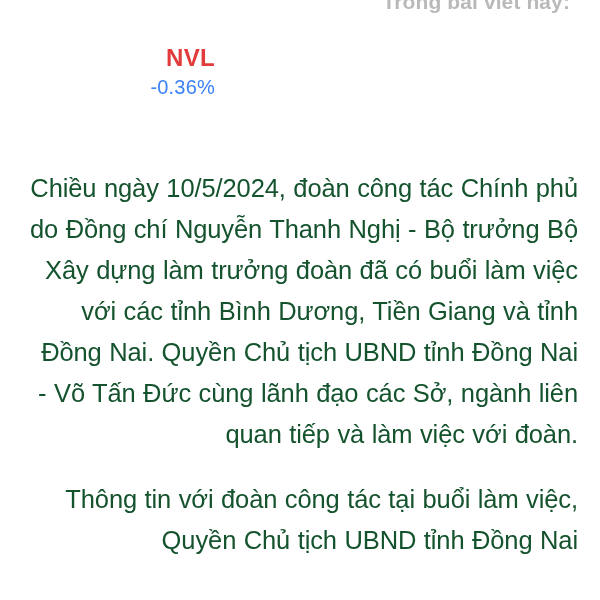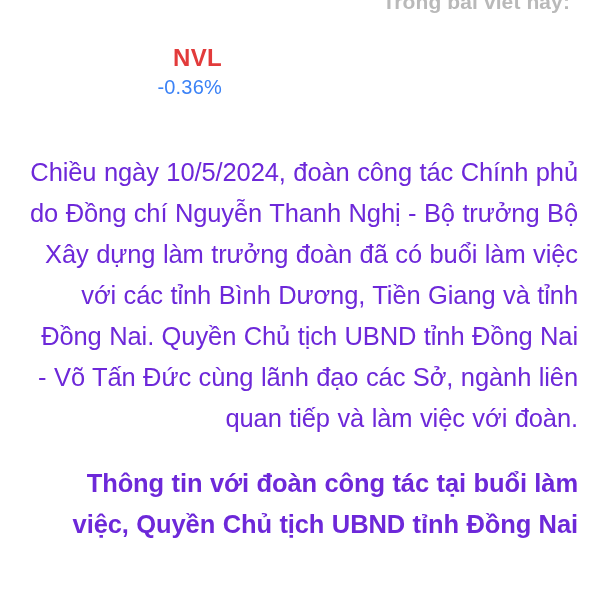--- a/index.html
+++ b/index.html
@@ -36,21 +36,21 @@
     white-space: nowrap;
   }
   .top-heading .txt {
     display: block;
     margin-top: -4px;
   }
   
   .ticker-block {
     position: absolute;
     top: 44px;
-    left: 22px;
+    left: 15px;
     width: 200px;
   }
   .ticker-symbol {
     color: #e23b3b;
     font-size: 24px;
     font-weight: 700;
     line-height: 28px;
     letter-spacing: 0.3px;
   }
   .ticker-change {
@@ -62,31 +62,30 @@
     letter-spacing: 0.2px;
   }
   
   .article {
     position: absolute;
     top: 152px;
     left: 26px;
     width: 552px;
   }
   .para {
-    color: #6d28d9;
+    color: #14532d;
     font-size: 25.5px;
     line-height: 41px;
     font-weight: 400;
     letter-spacing: -0.1px;
-    margin: 0 0 24px 0;
+    margin: 16px 0 24px 0;
     word-spacing: 0.5px;
   }
   .para:last-child {
     margin-bottom: 0;
-    font-weight: bold;
   }
 </style>
 </head>
 <body>
 
 <div class="page">
 
   <div class="top-heading">
     <span class="txt">Trong bài viết này:</span>
   </div>

